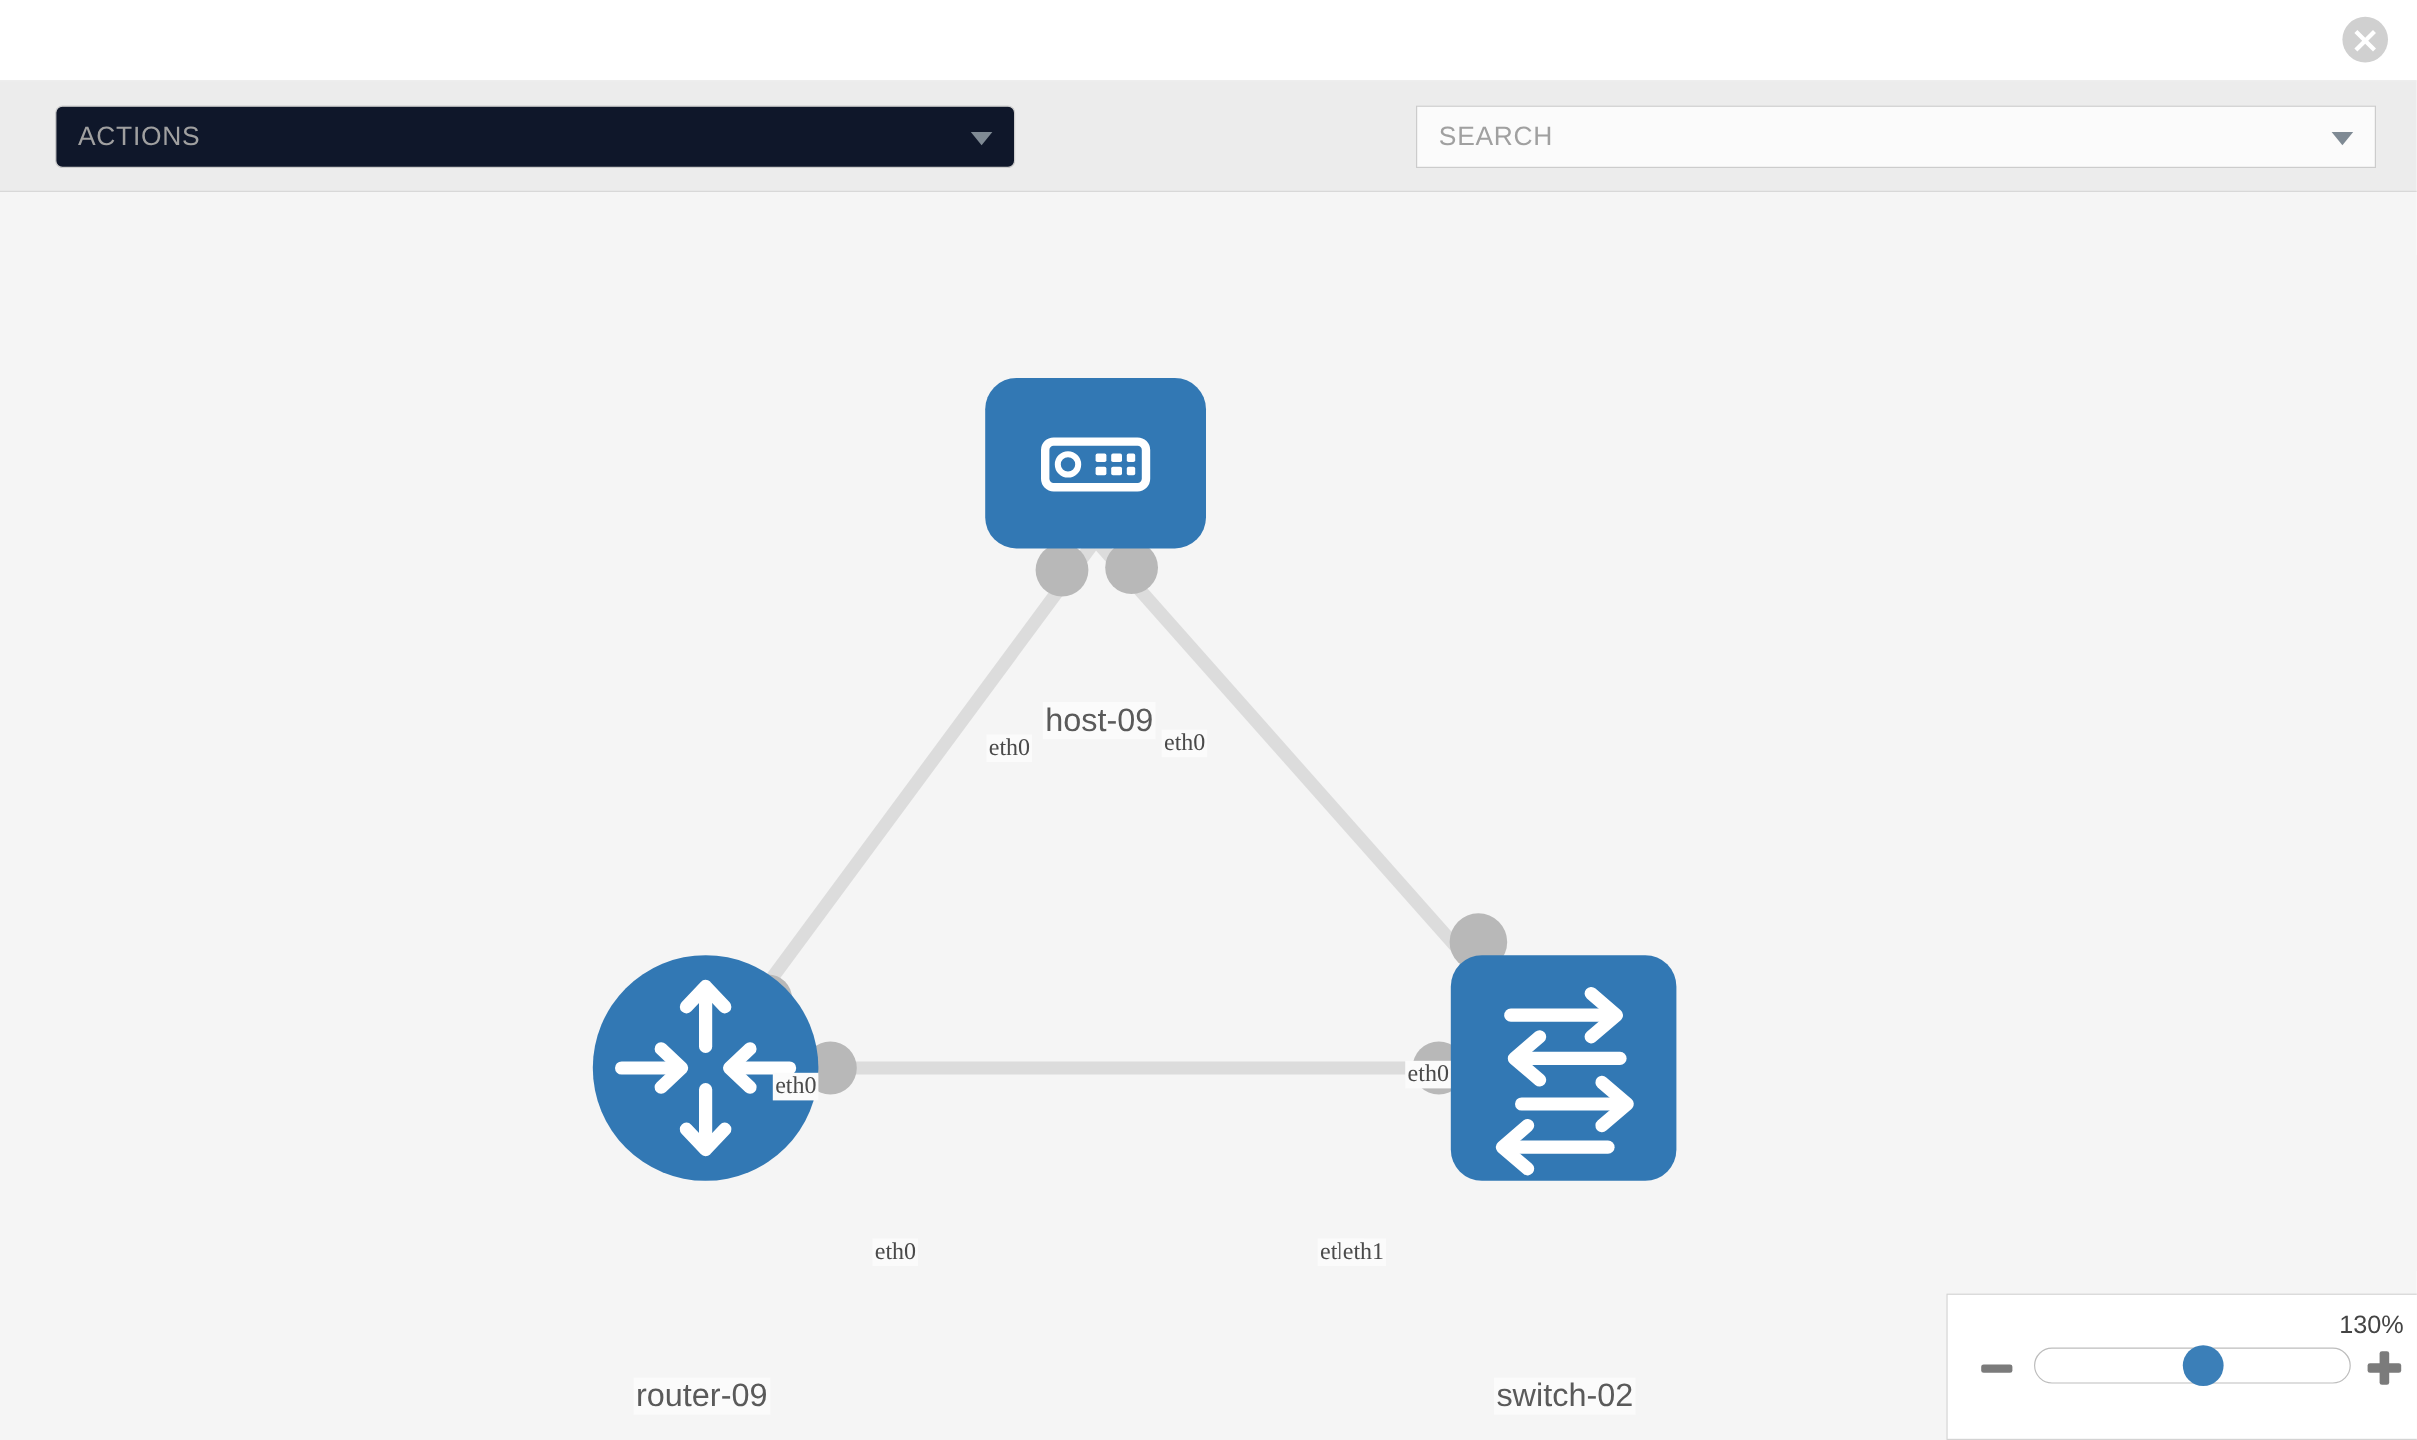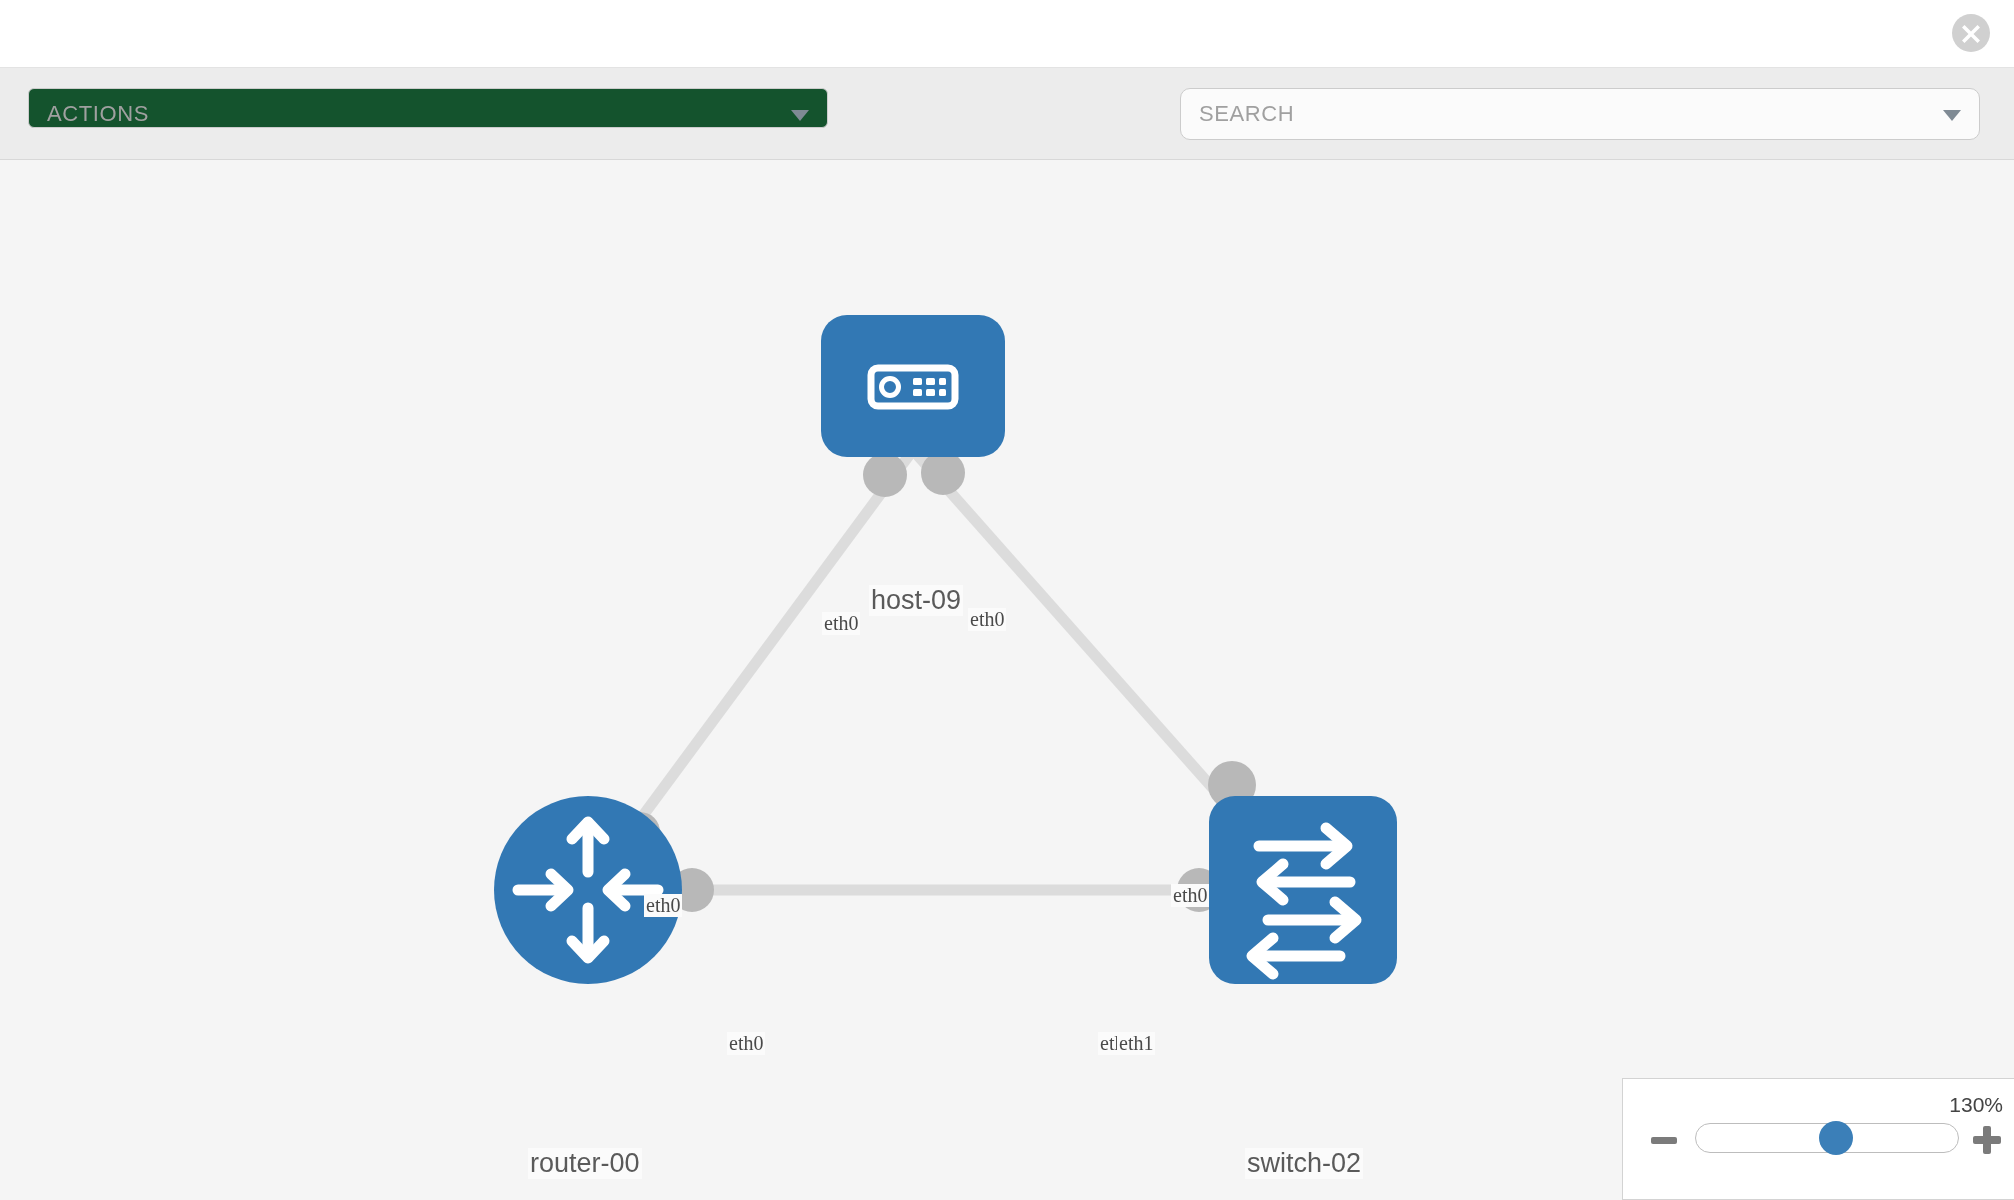--- a/index.html
+++ b/index.html
@@ -52,25 +52,25 @@
     position: absolute;
     left: 0; top: 68px;
     width: 2014px;
     height: 92px;
     background: #ececec;
     border-bottom: 1px solid #d8d8d8;
     box-sizing: border-box;
   }
   #actions-select {
     position: absolute;
-    left: 28px;
+    left: 46px;
     top: 20px;
     width: 800px;
-    height: 40px;
-    background: #14532d;
+    height: 52px;
+    background: #0f172a;
     border: 1px solid #cccccc;
     border-radius: 6px;
     box-sizing: border-box;
     cursor: pointer;
   }
   #actions-select .sel-label {
     position: absolute;
     left: 18px;
     top: 12px;
     font-size: 22px;
@@ -99,21 +99,21 @@
     cursor: pointer;
   }
   #search-box {
     position: absolute;
     left: 1180px;
     top: 20px;
     width: 800px;
     height: 52px;
     background: #fbfbfb;
     border: 1px solid #cccccc;
-    border-radius: 10px;
+    border-radius: 0;
     box-sizing: border-box;
     cursor: text;
   }
   #search-box .sel-label {
     position: absolute;
     left: 18px;
     top: 12px;
     font-size: 22px;
     color: #a0a0a0;
     letter-spacing: 0.6px;
@@ -332,21 +332,21 @@
         <path d="M1268 760 L1353 760"></path>
         <path d="M1335 742 L1356 760 L1335 778"></path>
 
         <path d="M1340 796 L1255 796"></path>
         <path d="M1273 778 L1252 796 L1273 814"></path>
       </g>
     </g>
   </svg>
 
   <div class="node-label" style="left:869px; top:425px;">host-09</div>
-  <div class="node-label" style="left:528px; top:988px;">router-00</div>
+  <div class="node-label" style="left:528px; top:988px;">router-09</div>
   <div class="node-label" style="left:1245px; top:988px;">switch-02</div>
 
   <div class="iface-label" style="left:822px;  top:452px;">eth0</div>
   <div class="iface-label" style="left:968px;  top:448px;">eth0</div>
   <div class="iface-label" style="left:644px;  top:734px;">eth0</div>
   <div class="iface-label" style="left:1171px; top:724px;">eth0</div>
   <div class="iface-label" style="left:727px;  top:872px;">eth0</div>
   <div class="iface-label" style="left:1098px; top:872px;">eth0</div>
   <div class="iface-label" style="left:1117px; top:872px;">eth1</div>
 </div>

